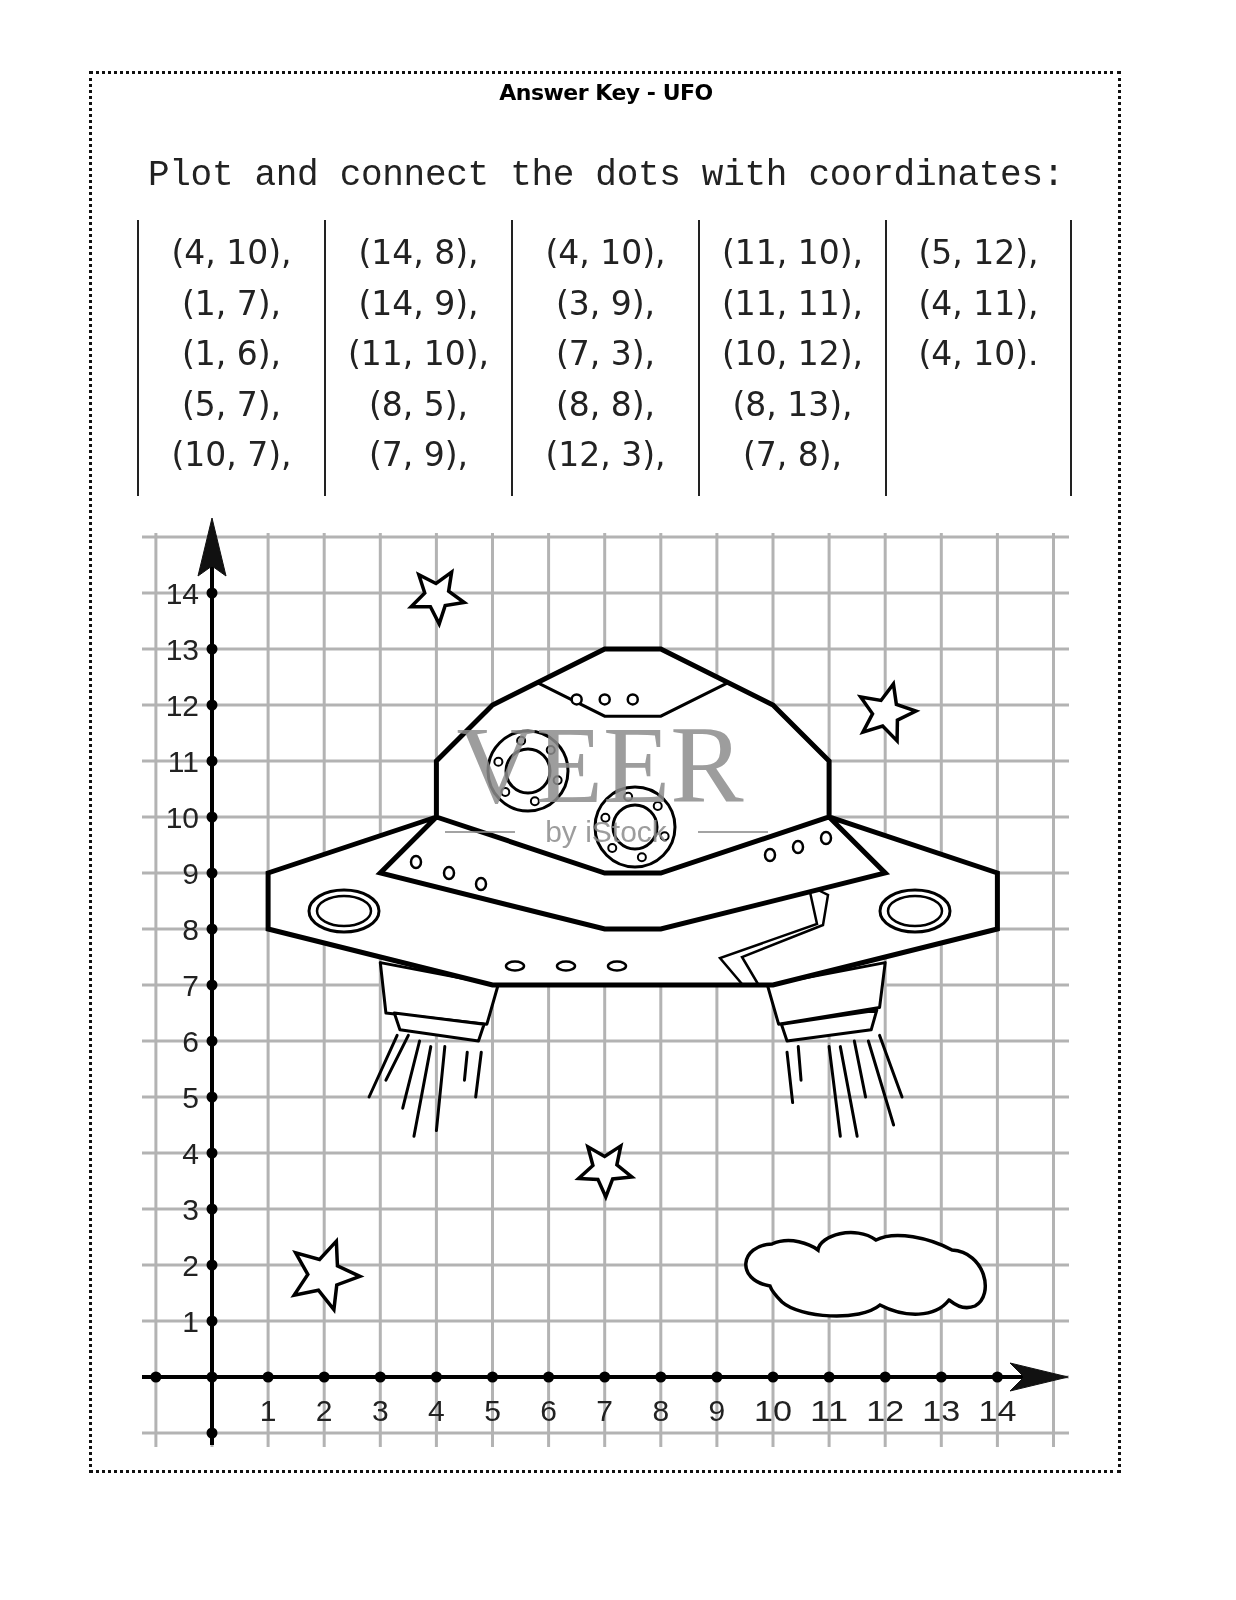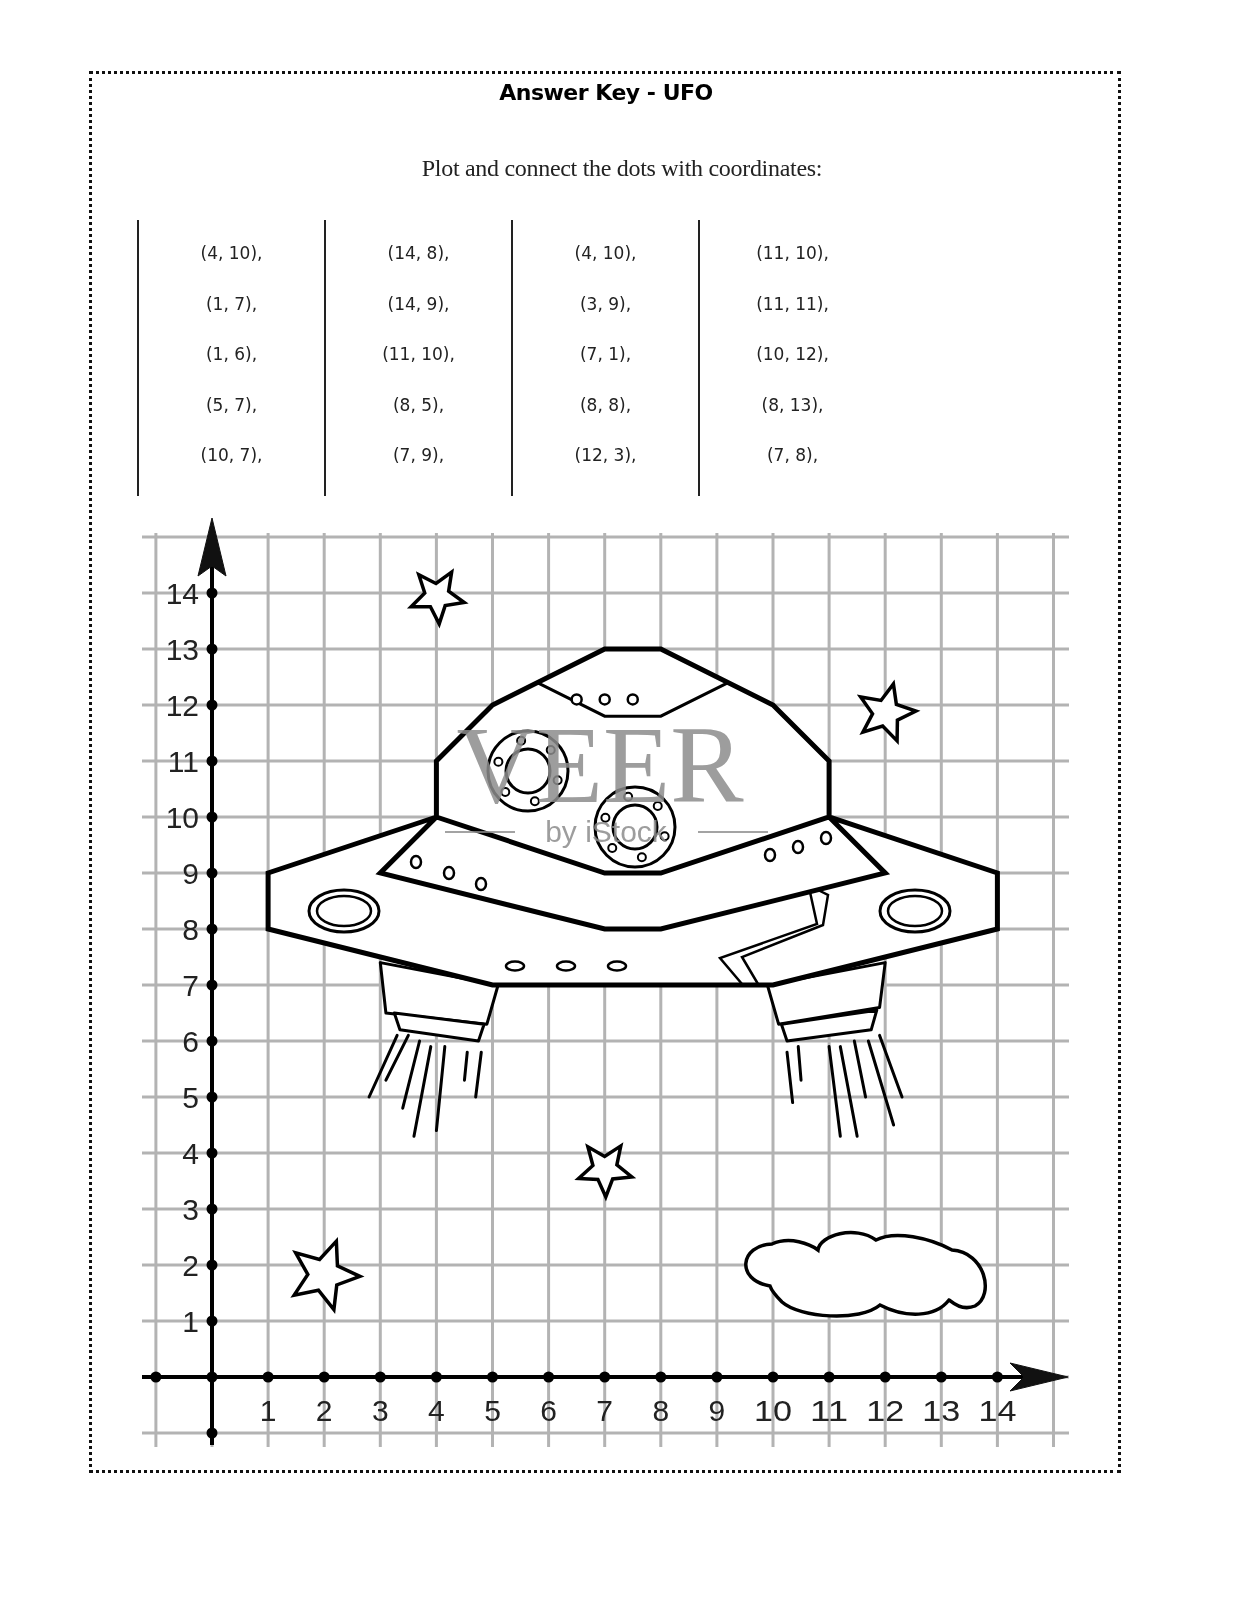--- a/index.html
+++ b/index.html
@@ -1,23 +1,23 @@
 <!DOCTYPE html>
 <html><head>
   <meta charset="utf-8">
   <style>
     html, body { margin: 0; padding: 0; background: #ffffff; }
     body { width: 1236px; height: 1600px; position: relative; overflow: hidden; font-family: "Liberation Sans", sans-serif; color: #1a1a1a; }
     .frame { position: absolute; left: 89px; top: 71px; width: 1032px; height: 1402px; border: 3px dotted #111; box-sizing: border-box; }
     .title { position: absolute; left: 0; top: 80px; width: 1212px; text-align: center; font-family: "DejaVu Sans", sans-serif; font-weight: bold; font-size: 22px; color: #000; letter-spacing: -0.5px; }
-    .subtitle { position: absolute; left: 16px; top: 155px; width: 1212px; text-align: center; font-family: Liberation Serif, serif; font-size: 24px; color: #222; letter-spacing: -0.3px; }
+    .subtitle { position: absolute; left: 0; top: 155px; width: 1212px; text-align: center; font-family: Liberation Mono, monospace; font-size: 36px; color: #222; letter-spacing: -0.3px; }
     .coords { position: absolute; left: 137px; top: 220px; height: 276px; display: flex; }
     .col { width: 187px; border-left: 2px solid #222; box-sizing: border-box; display: flex; flex-direction: column; align-items: center; padding-top: 8px; }
     .col.last { border-right: 2px solid #222; }
-    .pt { font-family: "DejaVu Sans", sans-serif; font-size: 17px; line-height: 50.5px; color: #222; white-space: nowrap; }
+    .pt { font-family: "DejaVu Sans", sans-serif; font-size: 33px; line-height: 50.5px; color: #222; white-space: nowrap; }
     svg.grid { position: absolute; left: 0; top: 0; }
   </style>
 </head>
 <body>
 
 <div class="frame"></div>
 <div class="title">Answer Key - UFO</div>
 <div class="subtitle">Plot and connect the dots with coordinates:</div>
 
 <div class="coords" id="coords">
@@ -31,30 +31,35 @@
     <div class="col">
       <div class="pt">(14, 8),</div>
       <div class="pt">(14, 9),</div>
       <div class="pt">(11, 10),</div>
       <div class="pt">(8, 5),</div>
       <div class="pt">(7, 9),</div>
     </div>
     <div class="col">
       <div class="pt">(4, 10),</div>
       <div class="pt">(3, 9),</div>
-      <div class="pt">(7, 1),</div>
+      <div class="pt">(7, 3),</div>
       <div class="pt">(8, 8),</div>
       <div class="pt">(12, 3),</div>
     </div>
     <div class="col">
       <div class="pt">(11, 10),</div>
       <div class="pt">(11, 11),</div>
       <div class="pt">(10, 12),</div>
       <div class="pt">(8, 13),</div>
       <div class="pt">(7, 8),</div>
+    </div>
+    <div class="col last">
+      <div class="pt">(5, 12),</div>
+      <div class="pt">(4, 11),</div>
+      <div class="pt">(4, 10).</div>
     </div>
   </div>
 
 <svg class="grid" id="chart" width="1236" height="1600">
     <line x1="155.9" y1="533" x2="155.9" y2="1447" stroke="#b3b3b3" stroke-width="3"></line>
     <line x1="212" y1="533" x2="212" y2="1447" stroke="#b3b3b3" stroke-width="3"></line>
     <line x1="268.1" y1="533" x2="268.1" y2="1447" stroke="#b3b3b3" stroke-width="3"></line>
     <line x1="324.2" y1="533" x2="324.2" y2="1447" stroke="#b3b3b3" stroke-width="3"></line>
     <line x1="380.3" y1="533" x2="380.3" y2="1447" stroke="#b3b3b3" stroke-width="3"></line>
     <line x1="436.4" y1="533" x2="436.4" y2="1447" stroke="#b3b3b3" stroke-width="3"></line>

